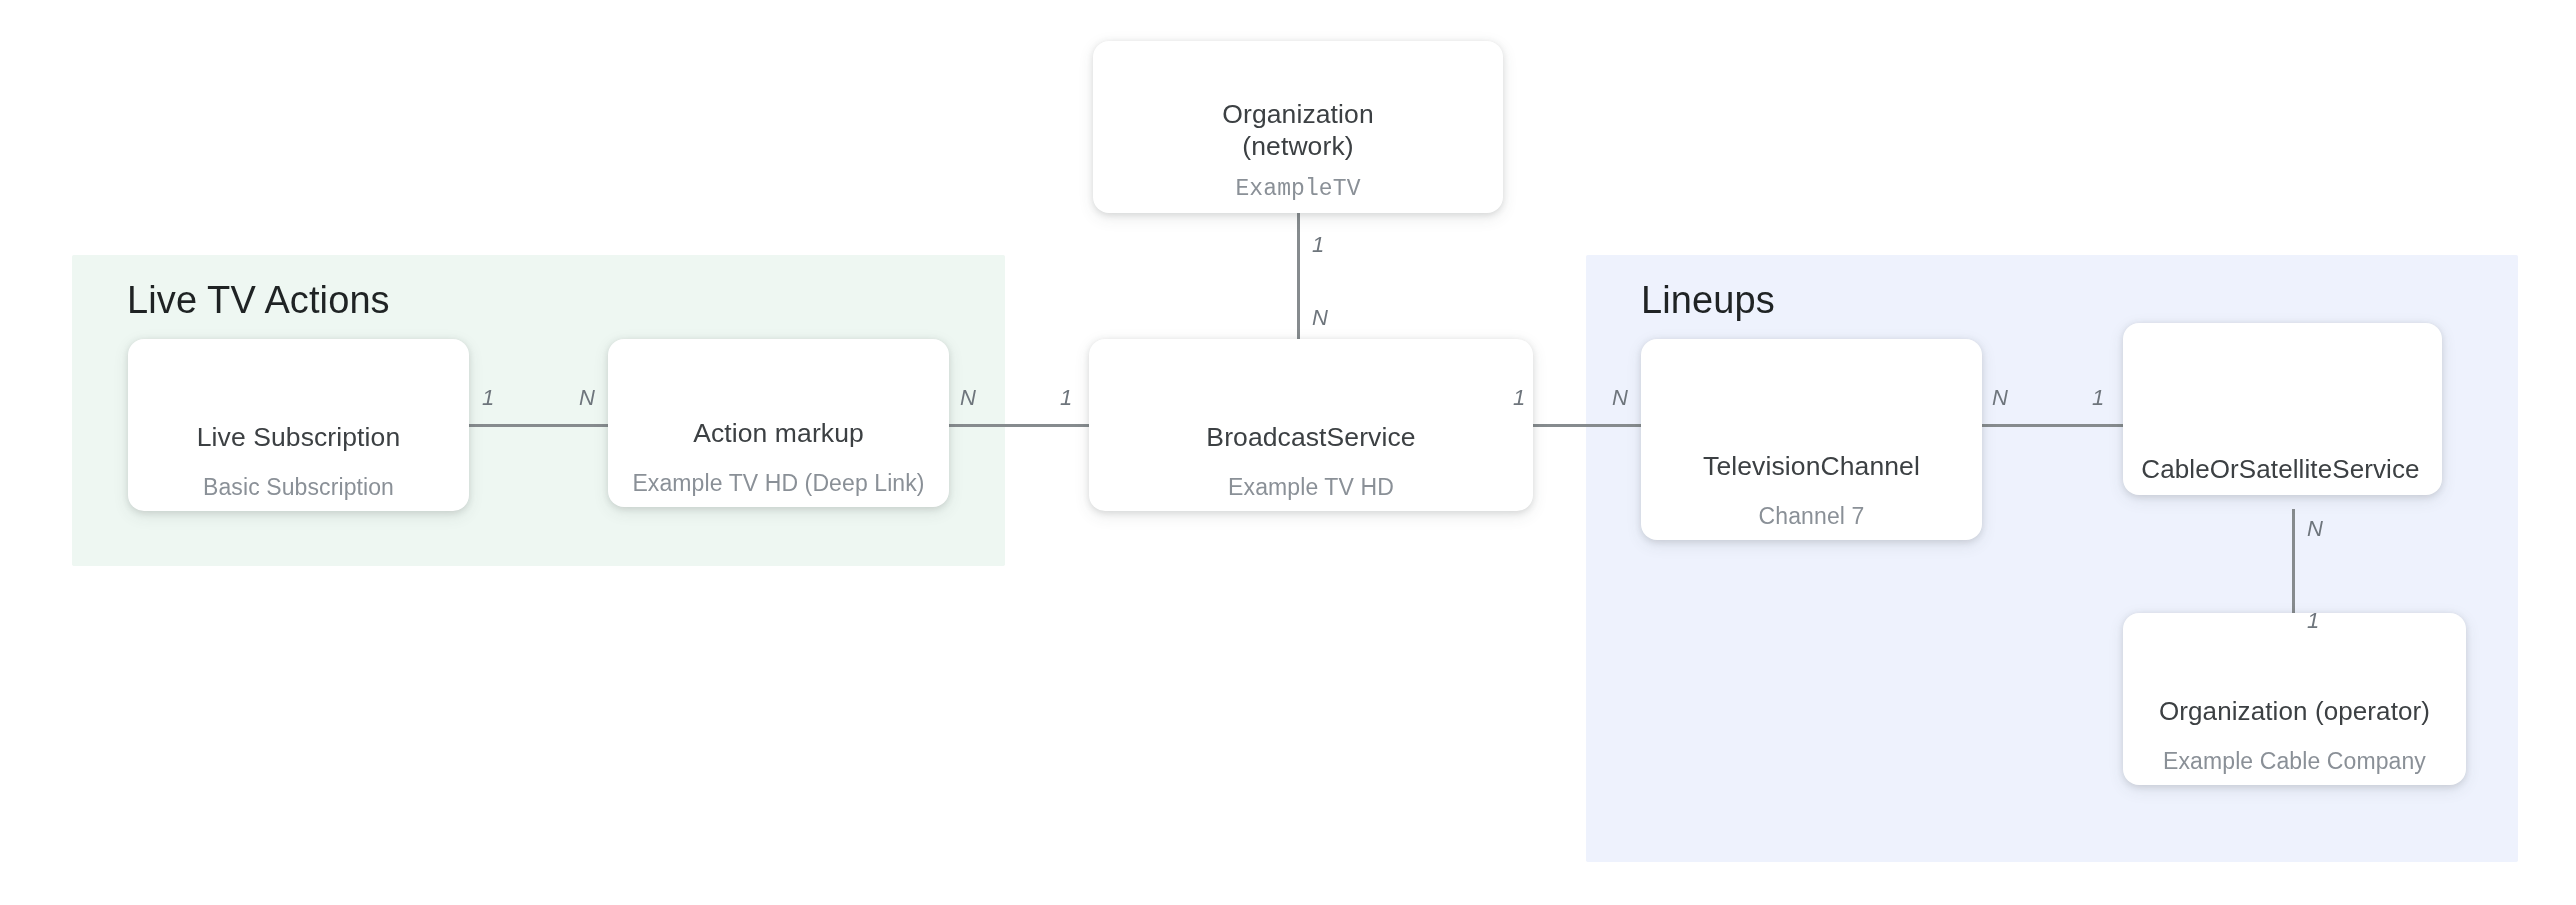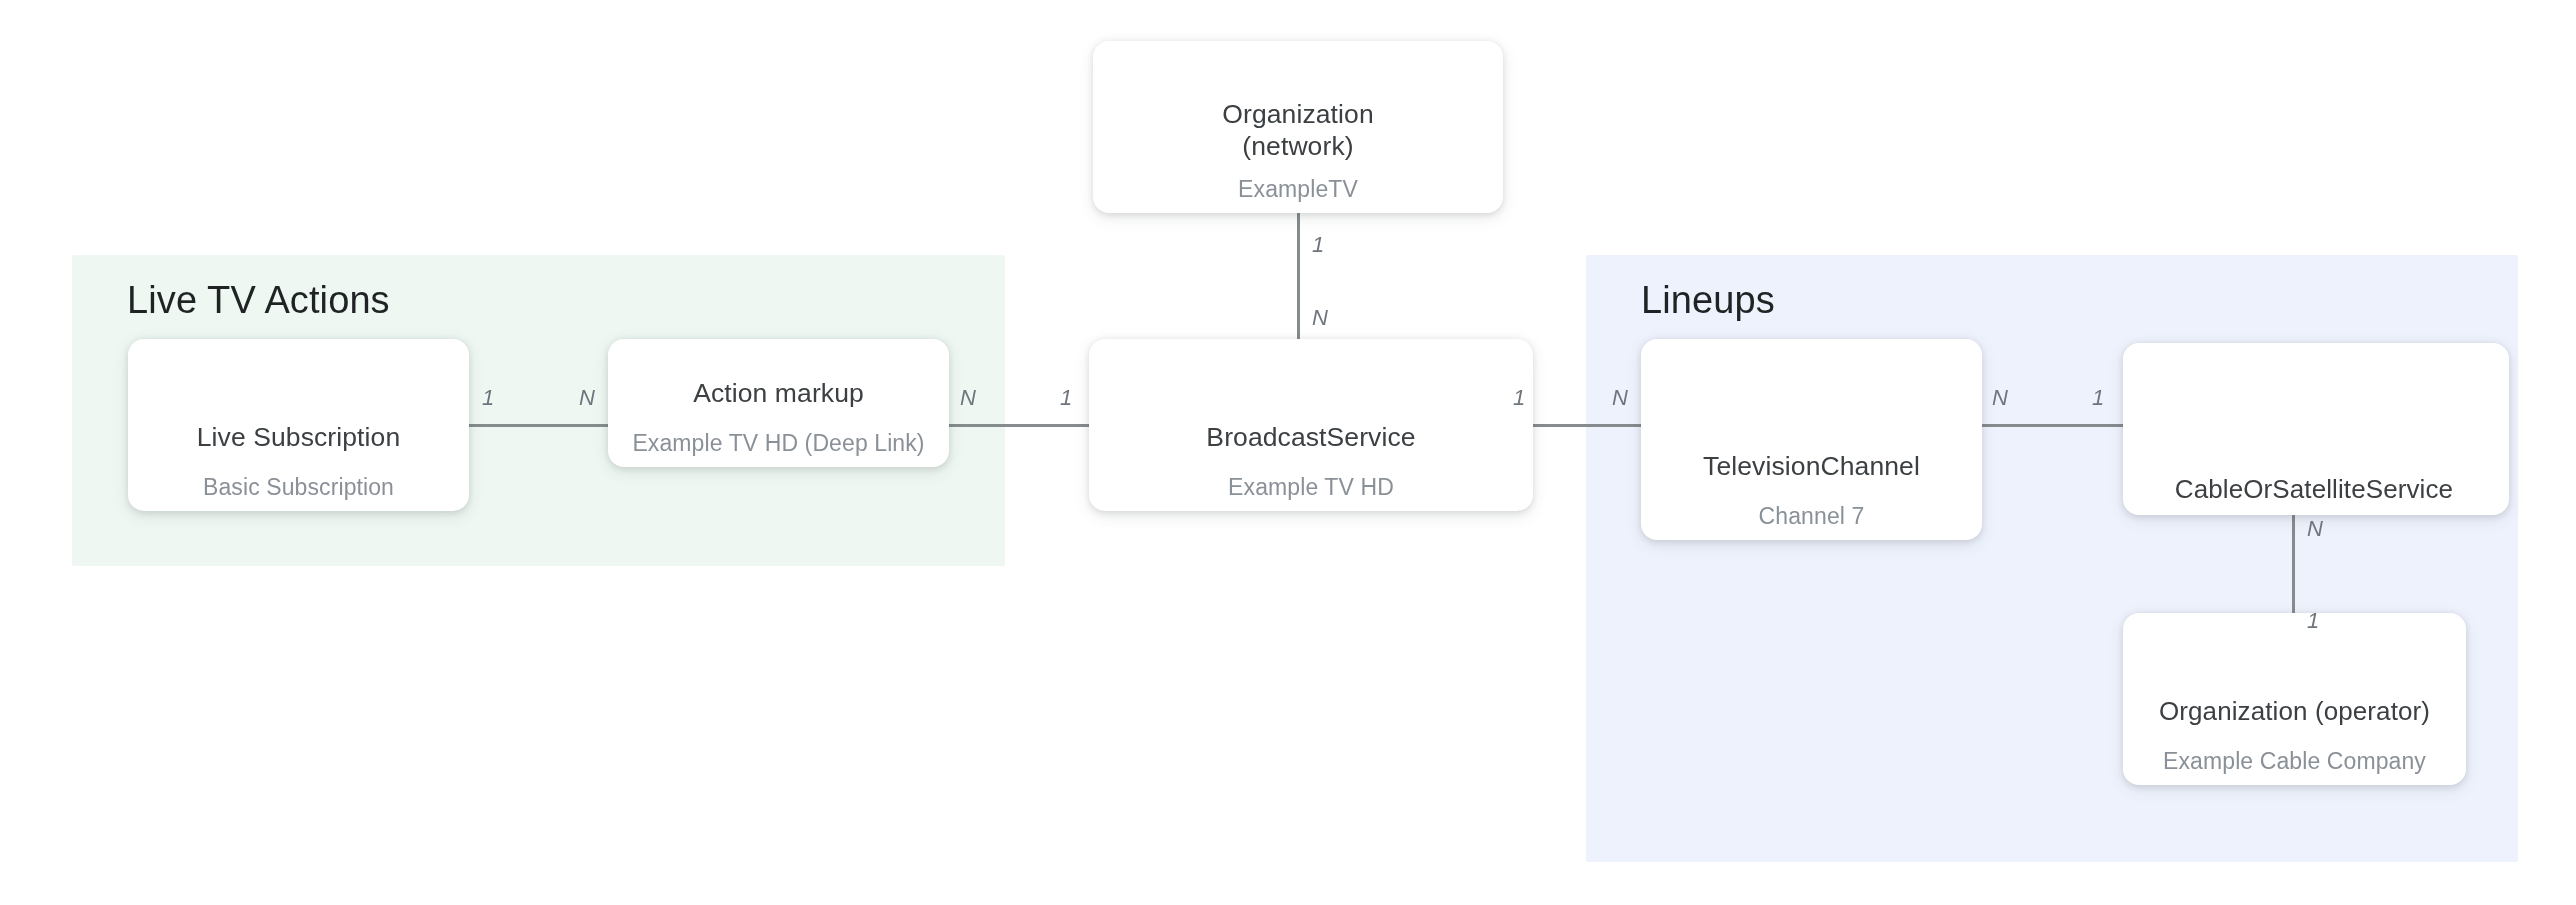--- a/index.html
+++ b/index.html
@@ -111,44 +111,44 @@
 
   <div class="edge-v" style="left:2292px; top:509px; height:129px;"></div>
 
   <div class="card-layer">
 
     <div class="card" style="left:1093px; top:41px; width:410px; height:172px;">
       <div class="card-title wrap">
         <span>Organization</span><br>
         <span>(network)</span>
       </div>
-      <div class="card-subtitle" style="margin-top:12.4px;">ExampleTV</div>
+      <div class="card-subtitle" style="margin-top:12.4px;font-family:Liberation Mono, monospace;">ExampleTV</div>
     </div>
 
     <div class="card" style="left:128px; top:339px; width:341px; height:172px;">
       <div class="card-title">Live Subscription</div>
       <div class="card-subtitle">Basic Subscription</div>
     </div>
 
-    <div class="card" style="left:608px; top:339px; width:341px; height:128px;">
+    <div class="card" style="left:608px; top:339px; width:341px; height:168px;">
       <div class="card-title">Action markup</div>
       <div class="card-subtitle">Example TV HD (Deep Link)</div>
     </div>
 
     <div class="card" style="left:1089px; top:339px; width:444px; height:172px;">
       <div class="card-title">BroadcastService</div>
       <div class="card-subtitle">Example TV HD</div>
     </div>
 
     <div class="card" style="left:1641px; top:339px; width:341px; height:201px;">
       <div class="card-title">TelevisionChannel</div>
       <div class="card-subtitle">Channel 7</div>
     </div>
 
-    <div class="card" style="left:2123px; top:343px; width:386px; height:172px;padding-left:12px;">
+    <div class="card" style="left:2123px; top:323px; width:319px; height:172px;padding-left:12px;">
       <div class="card-title" style="font-size:26px;">CableOrSatelliteService</div>
     </div>
 
     <div class="card" style="left:2123px; top:613px; width:343px; height:172px;">
       <div class="card-title" style="font-size:26px;">Organization (operator)</div>
       <div class="card-subtitle">Example Cable Company</div>
     </div>
 
   </div>
 

